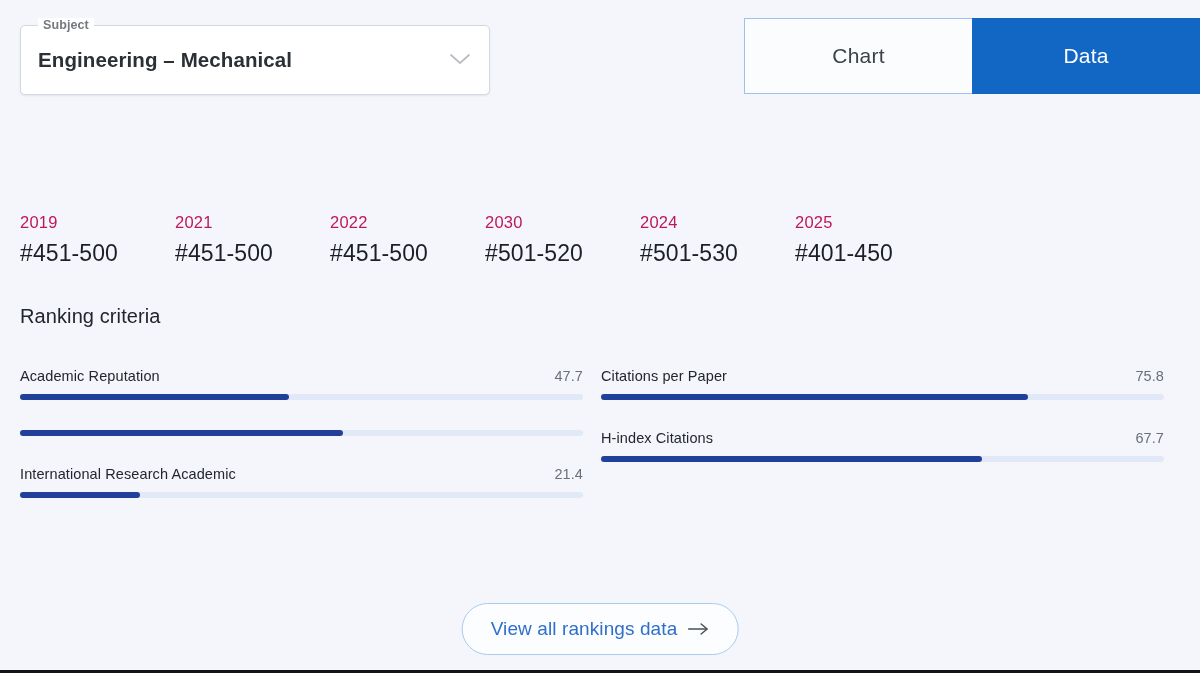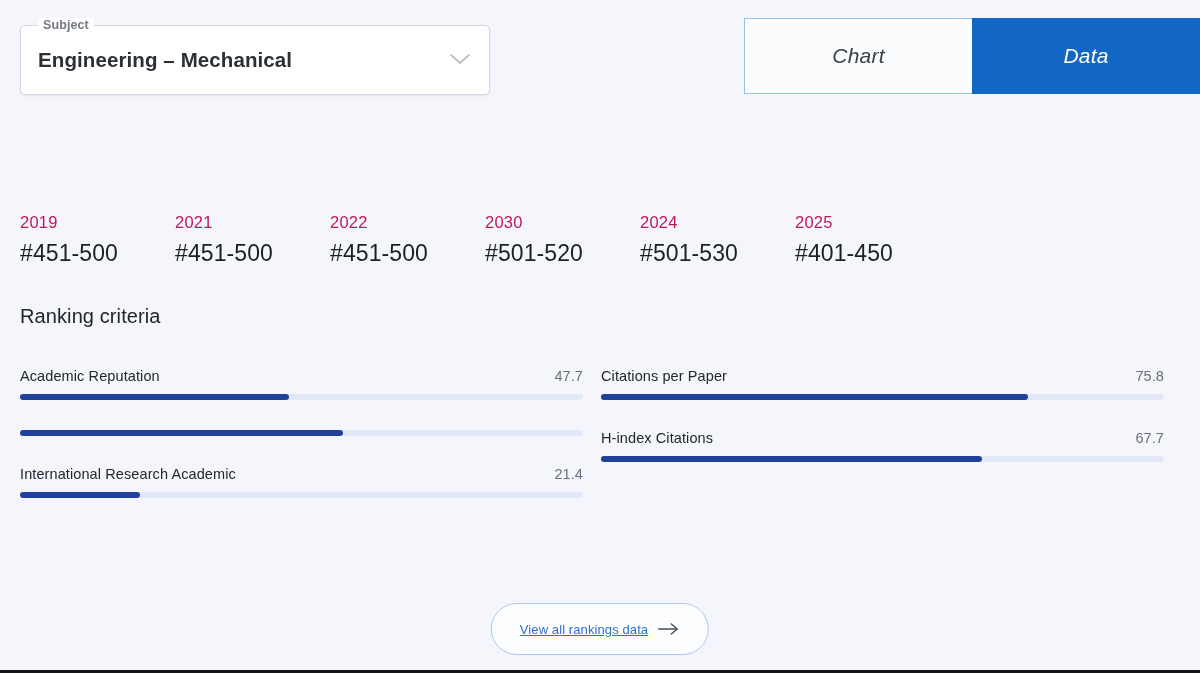--- a/index.html
+++ b/index.html
@@ -62,21 +62,20 @@
   }
   .subject-chevron svg { display: block; }
 
   
   .toggle {
     position: absolute;
     right: 0px;
     top: 18px;
     display: flex;
     height: 64px;
-    font-style: italic;
   }
   .toggle-btn {
     width: 228px;
     height: 76px;
     display: flex;
     align-items: center;
     justify-content: center;
     font-size: 21px;
     letter-spacing: .2px;
     border: 1px solid #9dc0ec;
@@ -178,24 +177,23 @@
     padding: 0 28px;
     display: flex;
     align-items: center;
     gap: 10px;
     background: #fcfdff;
     border: 1px solid #a9cbf0;
     border-radius: 26px;
     cursor: pointer;
   }
   .view-all-label {
-    font-size: 13px;
+    font-size: 19px;
     color: #2f6fcb;
     letter-spacing: .1px;
-    text-decoration: underline;
   }
   .view-all-arrow { width: 22px; height: 14px; }
   .view-all-arrow svg { display: block; }
 </style>
 </head>
 <body>
 
 <div id="page">
 
   <div class="subject-field">

